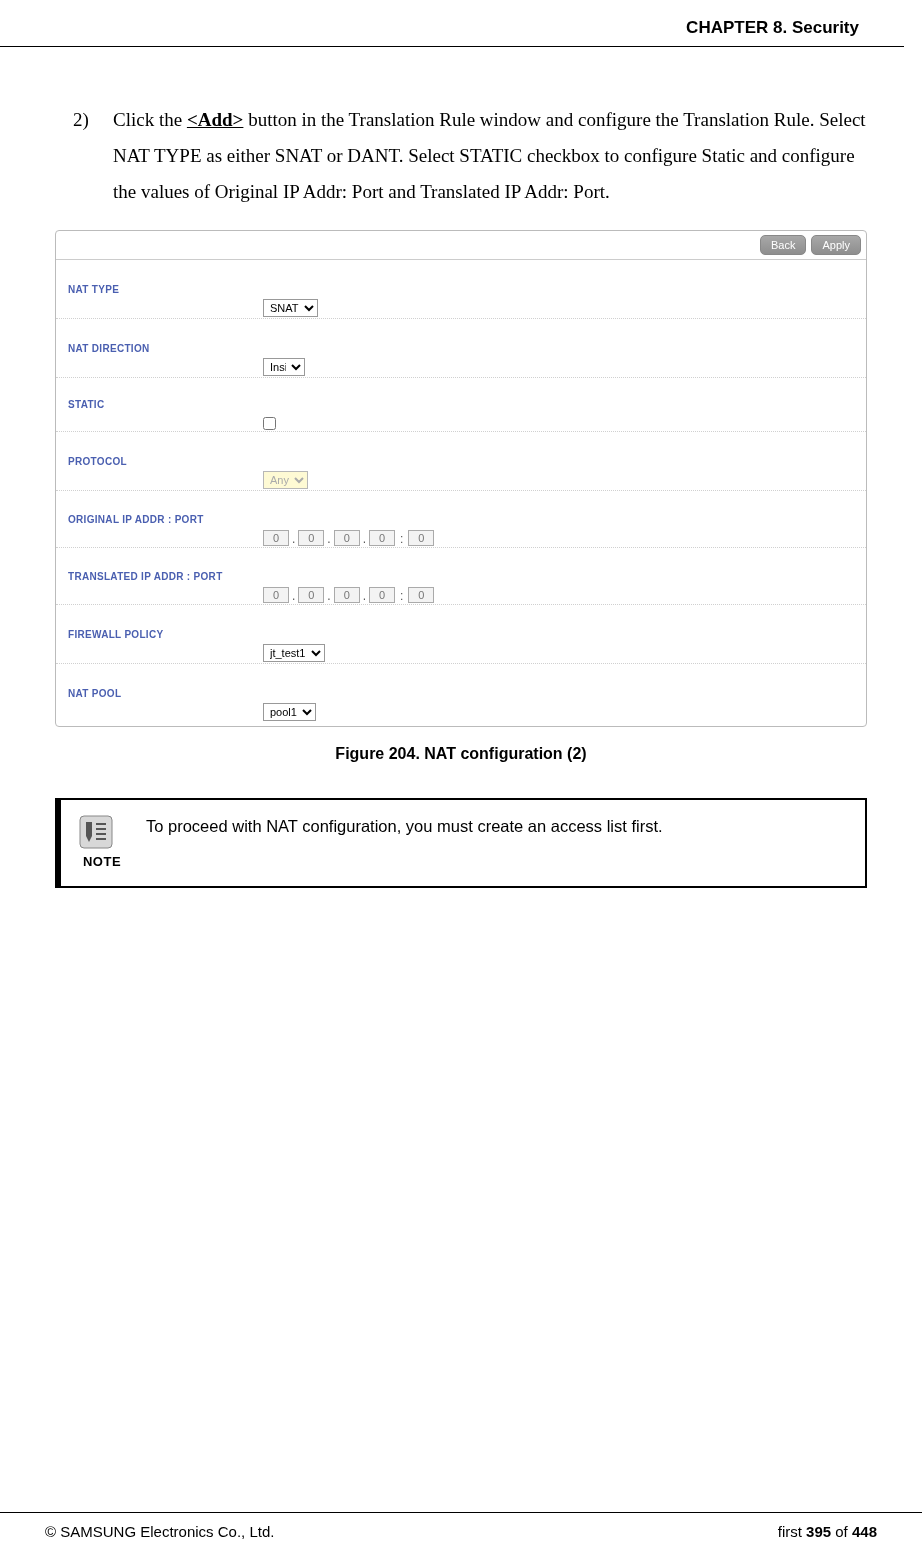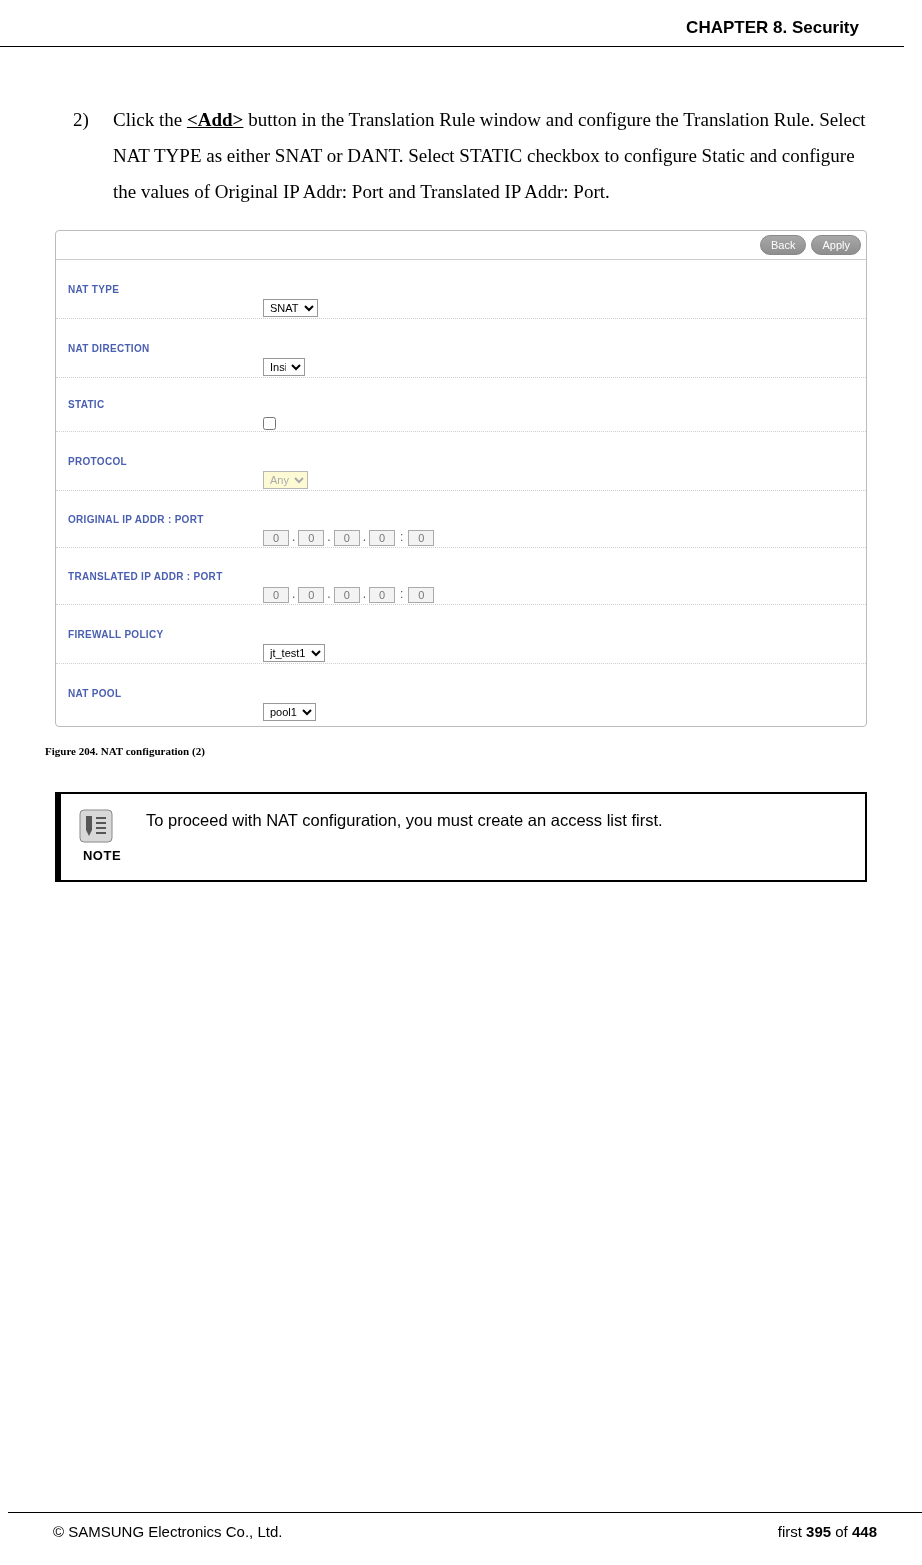--- a/index.html
+++ b/index.html
@@ -57,21 +57,21 @@
       display: flex;
       justify-content: flex-end;
       gap: 5px;
       padding: 4px 5px;
       border-bottom: 1px solid #ccc;
     }
     .fig-btn {
       background: linear-gradient(#a8a8a8, #8e8e8e);
       color: #fff;
       border: 1px solid #888;
-      border-radius: 10px;
+      border-radius: 5px;
       padding: 3px 10px;
       font-size: 11px;
       font-family: Arial, sans-serif;
       cursor: pointer;
     }
     .fig-row {
       display: flex;
       align-items: center;
       border-bottom: 1px dotted #d0d0d0;
       min-height: 24px;
@@ -80,21 +80,21 @@
     .fig-row:last-child { border-bottom: none; }
     .fig-label {
       color: #4a5fb0;
       font-weight: bold;
       font-size: 10px;
       letter-spacing: 0.3px;
       width: 195px;
       flex-shrink: 0;
       text-transform: uppercase;
     }
-    .fig-control { display: flex; align-items: flex-start; gap: 2px; margin-top: 38px; }
+    .fig-control { display: flex; align-items: flex-end; gap: 2px; margin-top: 38px; }
     select.fig-select {
       font-size: 11px;
       padding: 0 2px;
       height: 18px;
       border: 1px solid #999;
       background: #fff;
     }
     select.fig-select[disabled] { color: #888; background: #fef9c3; }
     .fig-check {
       width: 13px; height: 13px;
@@ -113,24 +113,24 @@
       height: 16px;
       text-align: center;
       font-size: 11px;
       border: 1px solid #aaa;
       background: #f3f3f3;
       color: #777;
     }
     .dot { font-size: 12px; padding: 0 1px; color:#555}
     .colon { font-size: 12px; padding: 0 3px; color:#555}
     .figure-caption {
-      text-align: left;
-      font-family: Liberation Serif, serif;
-      font-weight: bold;
-      font-size: 11px;
+      text-align: center;
+      font-family: Liberation Sans, sans-serif;
+      font-weight: bold;
+      font-size: 16px;
       margin: 18px 0 35px 0;
     }
     
     .note-box {
       margin: 0 10px;
       border: 2px solid #000;
       border-left: 6px solid #000;
       display: flex;
       align-items: flex-start;
       padding: 12px 15px 12px 10px;
@@ -160,21 +160,21 @@
       font-family: Arial, sans-serif;
       font-size: 16.5px;
       line-height: 1.5;
       flex: 1;
       padding-top: 2px;
     }
     
     .footer {
       position: absolute;
       bottom: 0;
-      left: 8px;
+      left: 0;
       right: 0;
       border-top: 1.5px solid #000;
       margin: 0;
       padding: 10px 45px 25px 45px;
       display: flex;
       justify-content: space-between;
       font-family: Arial, sans-serif;
       font-size: 15px;
     }
     .footer-right .pnum { font-weight: bold; }

